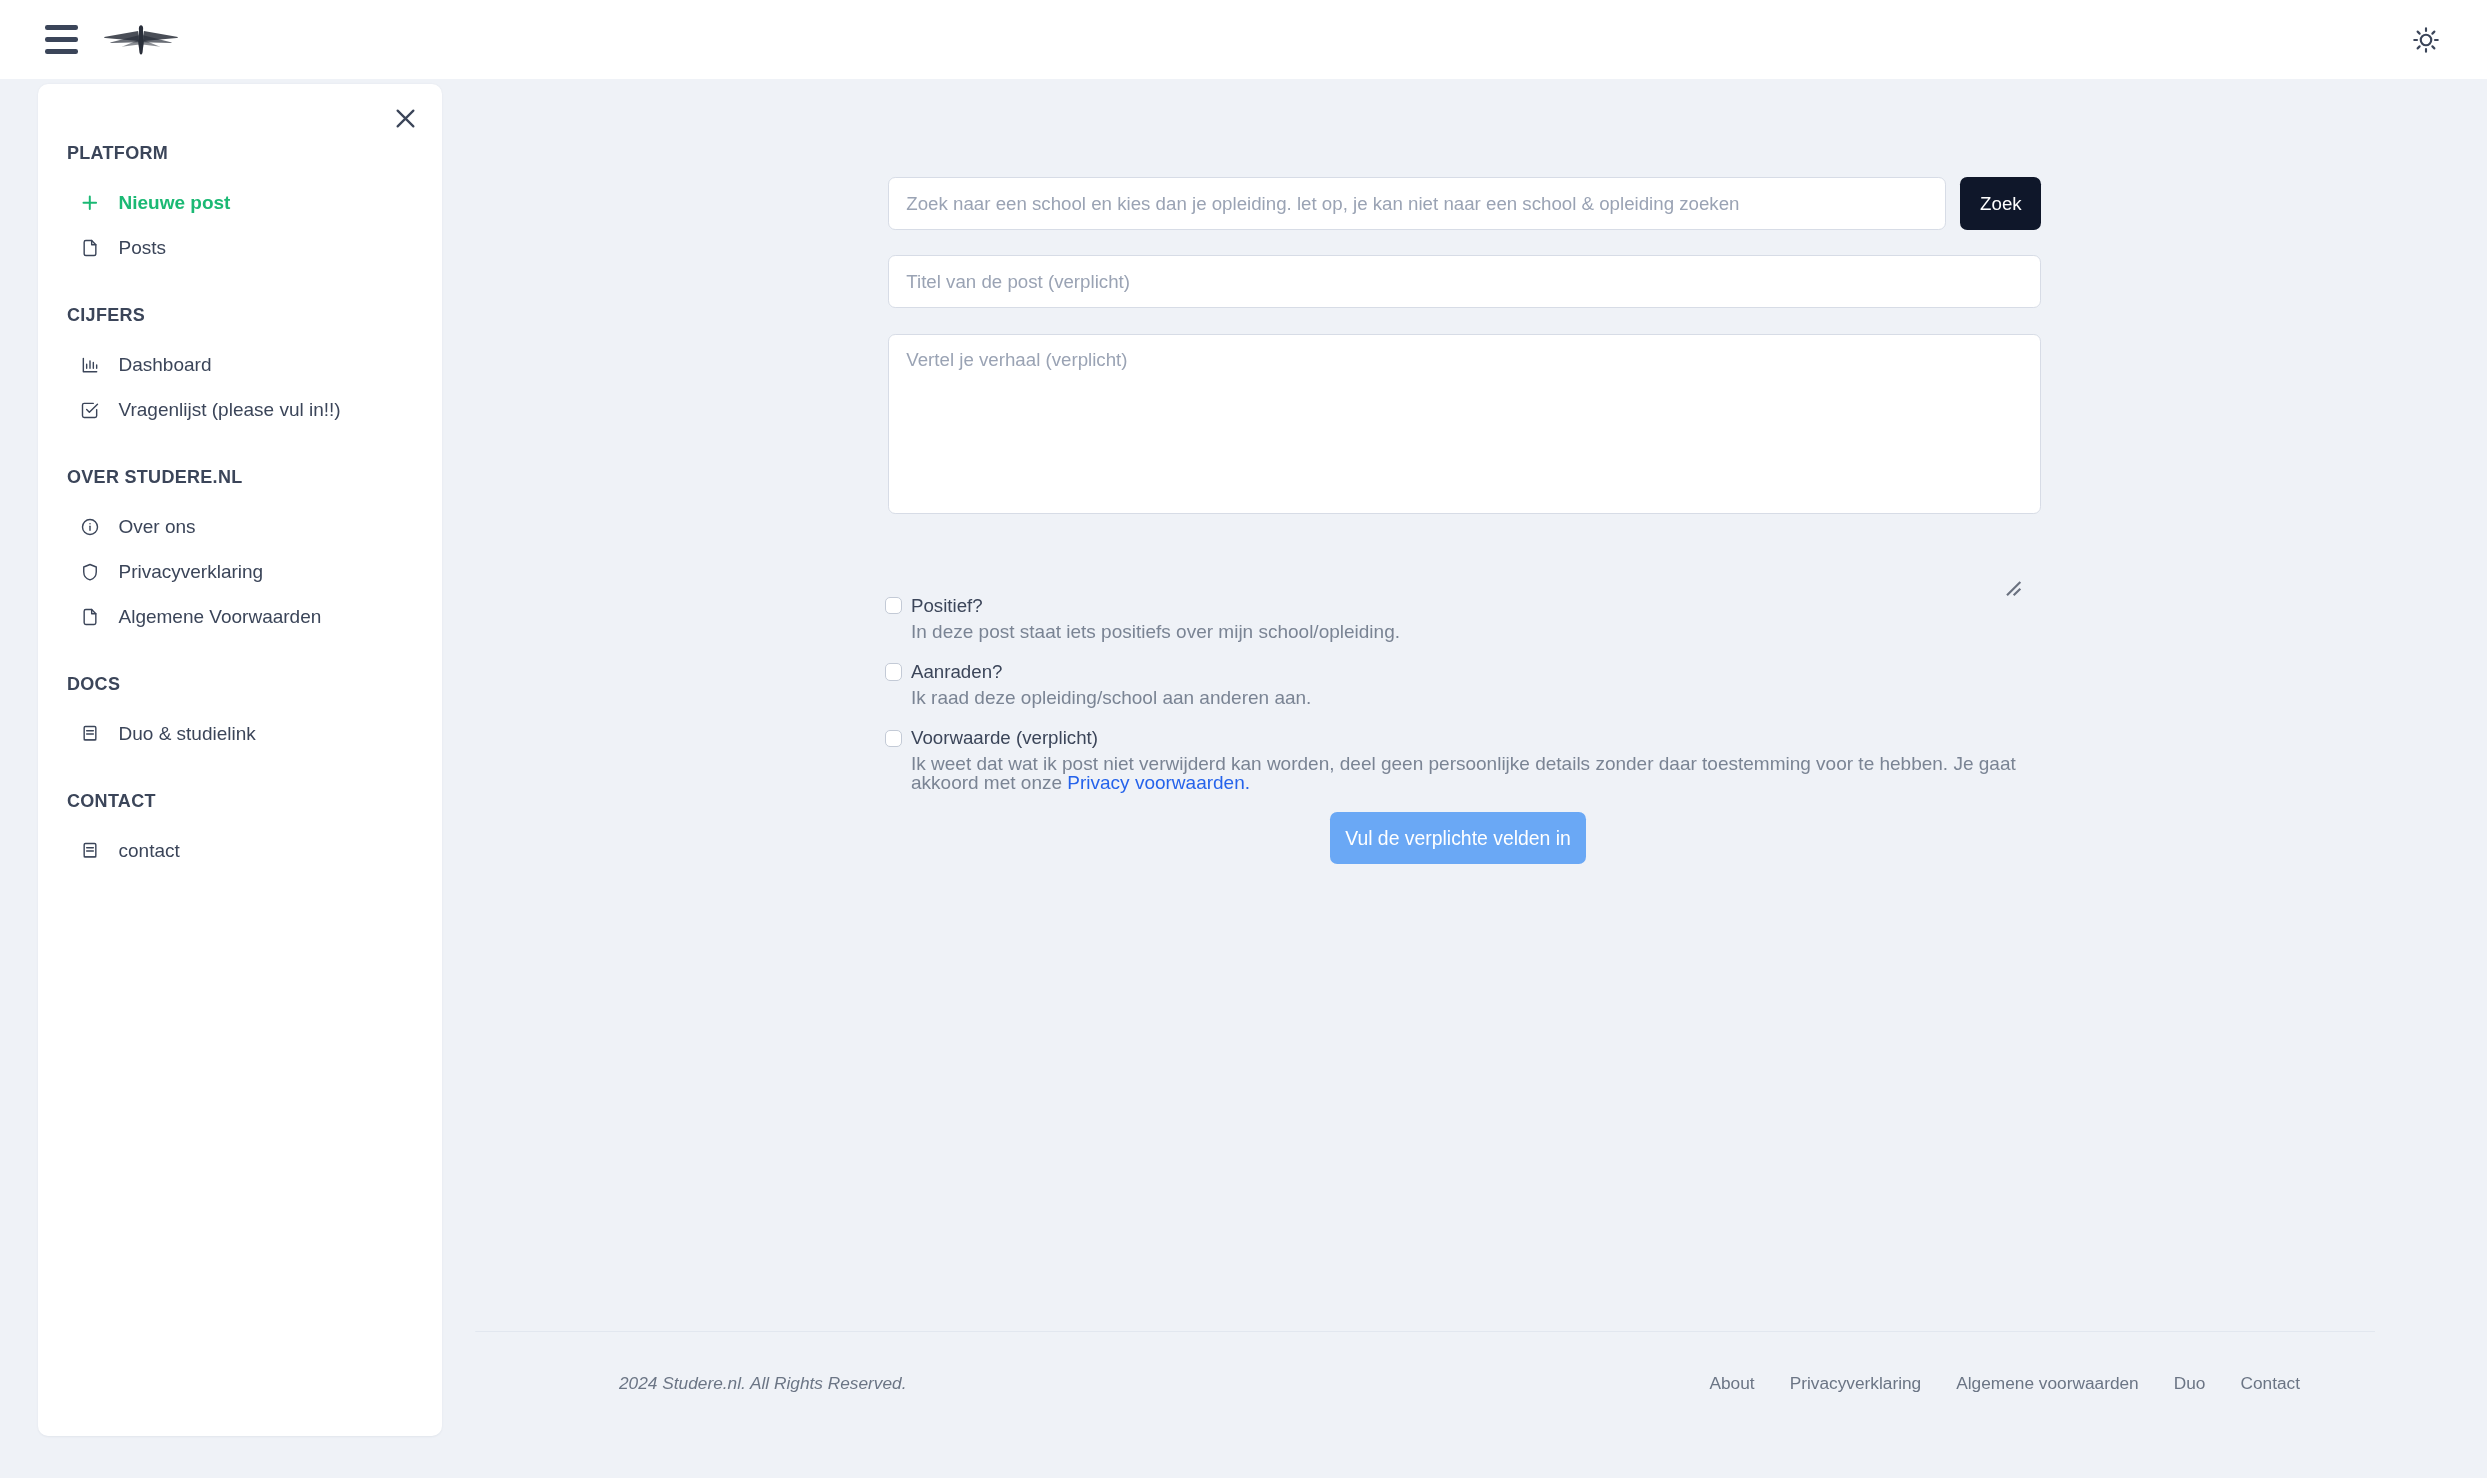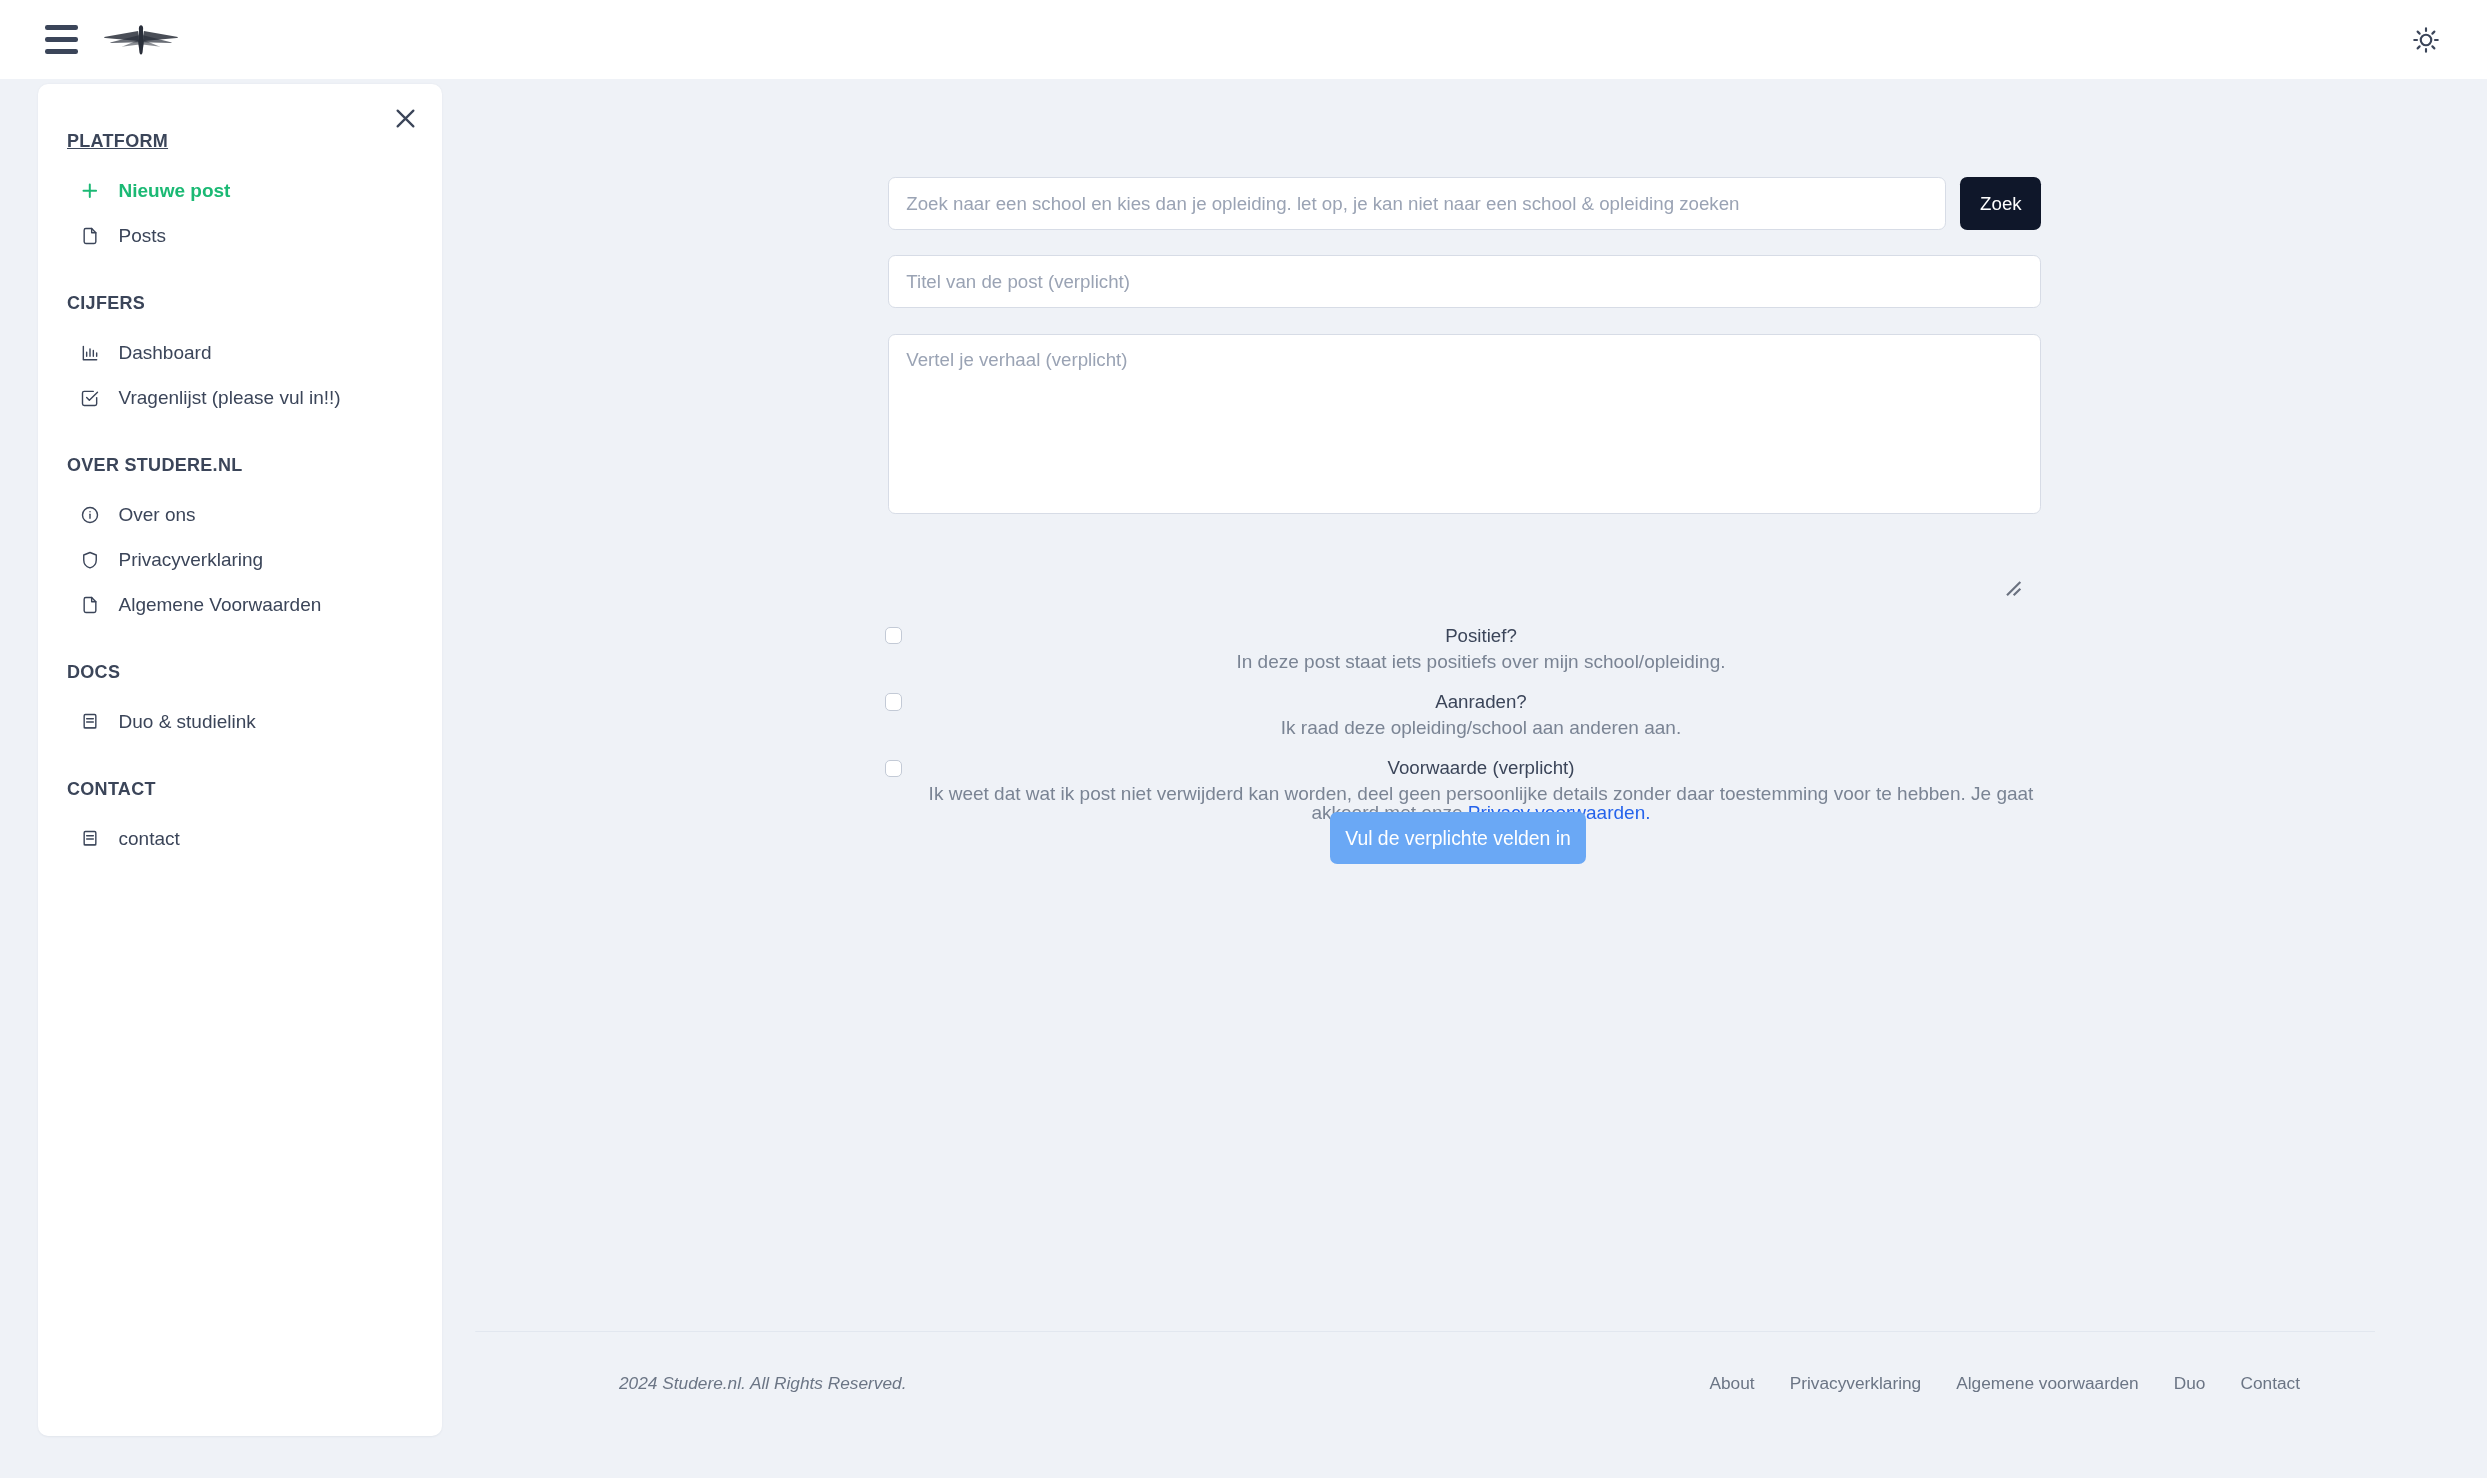--- a/index.html
+++ b/index.html
@@ -115,21 +115,21 @@
     padding: 14.4px 17.3px; font-size: 18.7px; color: #a21caf;
     font-family: "Liberation Sans", sans-serif;
     outline: none; resize: none;
   }
   .story-textarea::placeholder { color: #9aa3b4; }
   .resize-grip {
     position: absolute; left: 1559px; top: 498px;
     width: 20px; height: 20px; pointer-events: none;
   }
 
-  .checks { position: absolute; left: 442px; top: 546px; width: 1166px; text-align: center; }
+  .checks { position: absolute; left: 442px; top: 516px; width: 1166px; }
   .check-row { margin-bottom: 19.4px; position: relative; padding-left: 26px; }
   .check-box {
     position: absolute; left: 0; top: 2.2px;
     width: 17.3px; height: 17.3px;
     background: #ffffff;
     border: 1.4px solid #c3cad6; border-radius: 5px;
     cursor: pointer;
   }
   .check-label { font-size: 18.7px; color: #3b4559; line-height: 21.6px; }
   .check-desc { font-size: 19px; color: #7a8494; margin-top: 6.5px; line-height: 18.7px; }
@@ -195,21 +195,21 @@
   </div>
 </div>
 
 <div class="sidebar">
   <div class="sidebar-close">
     <svg width="27" height="27" viewBox="0 0 24 24" fill="none" stroke="#3b4559" stroke-width="2" stroke-linecap="round">
       <path d="M5 5 L19 19 M19 5 L5 19"></path>
     </svg>
   </div>
   <div id="sidebar-nav" style="padding-top:47px;">
-      <div class="nav-section-title" style="margin-top: 0px; margin-bottom: 16px; text-decoration: underline;">PLATFORM</div>
+      <div class="nav-section-title" style="margin-top: 12px; margin-bottom: 16px;">PLATFORM</div>
       <div class="nav-item accent">
         <span class="nav-icon">
           <svg width="21.6" height="21.6" viewBox="0 0 24 24" stroke="#1bb974" stroke-width="2.2" fill="none" stroke-linecap="round">
             <path d="M12 5v14M5 12h14"></path>
           </svg>
         </span>
         <span class="nav-label">Nieuwe post</span>
       </div>
       <div class="nav-item">
         <span class="nav-icon">

